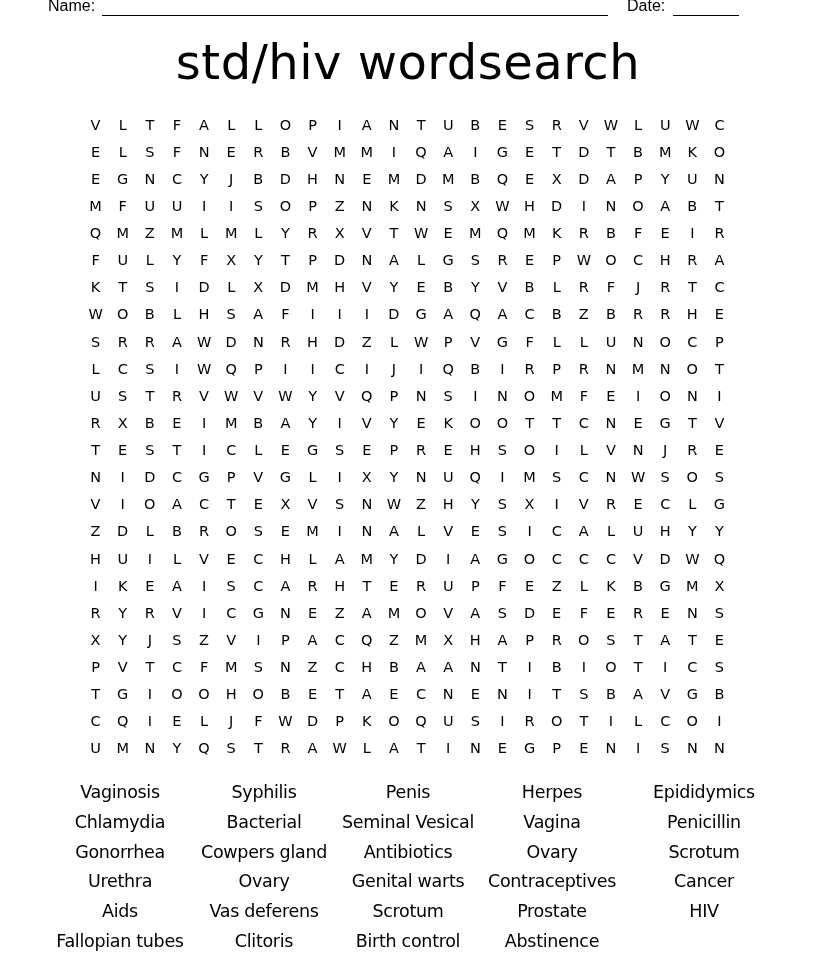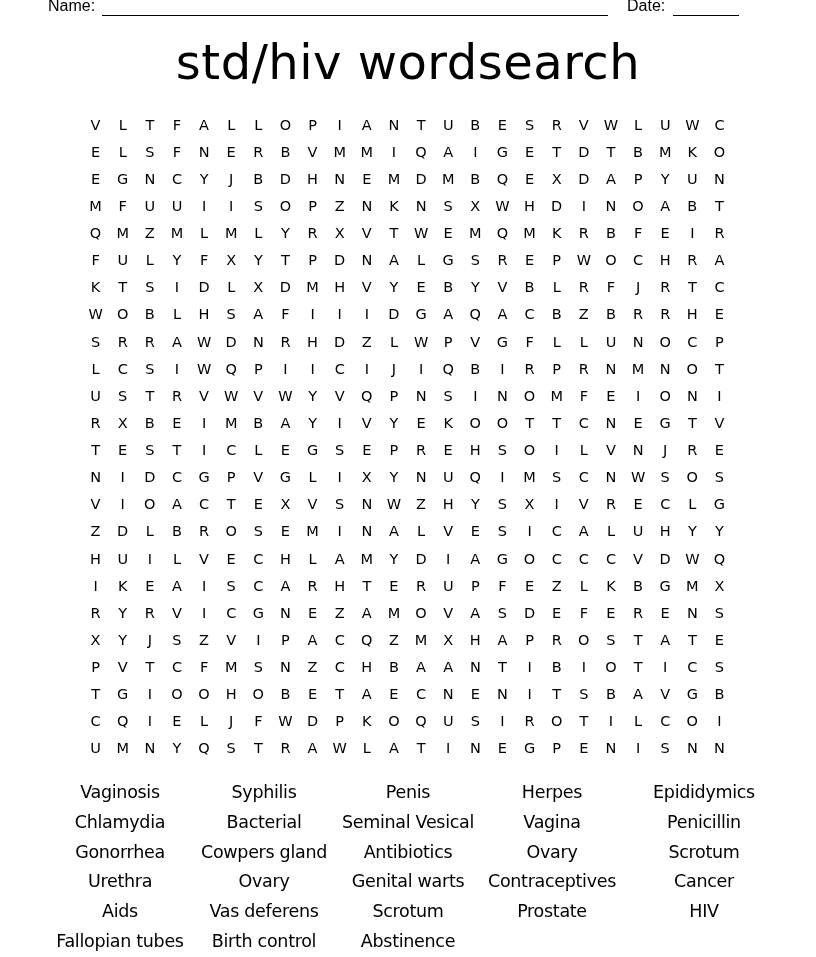--- a/index.html
+++ b/index.html
@@ -642,15 +642,16 @@
     <div class="word">Ovary</div>
     <div class="word">Genital warts</div>
     <div class="word">Contraceptives</div>
     <div class="word">Cancer</div>
     <div class="word">Aids</div>
     <div class="word">Vas deferens</div>
     <div class="word">Scrotum</div>
     <div class="word">Prostate</div>
     <div class="word">HIV</div>
     <div class="word">Fallopian tubes</div>
+    <div class="word">Clitoris</div>
     <div class="word">Birth control</div>
     <div class="word">Abstinence</div>
   </div>
 
 </body></html>

